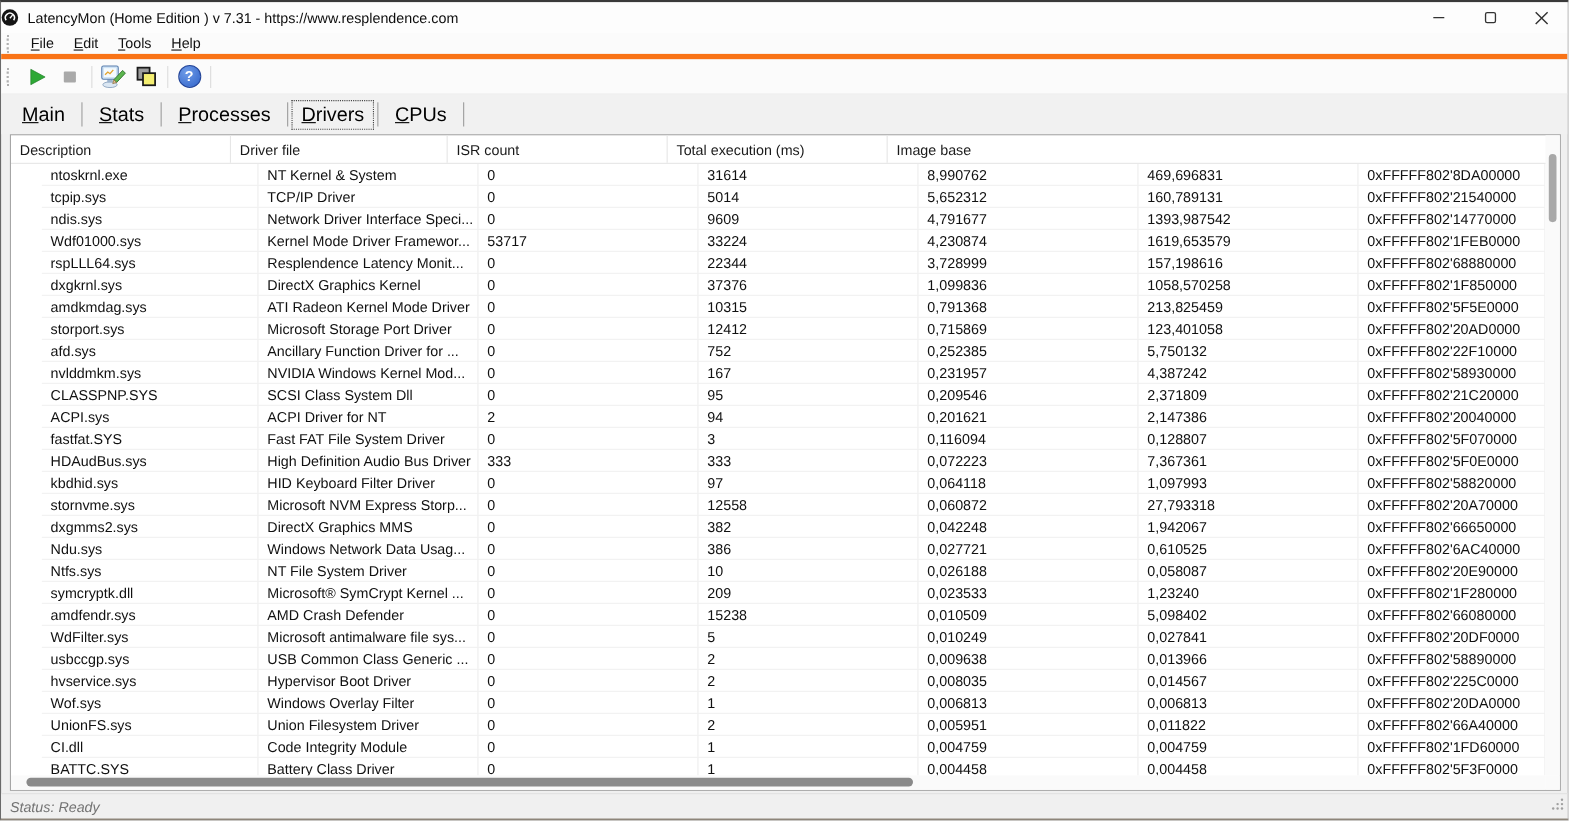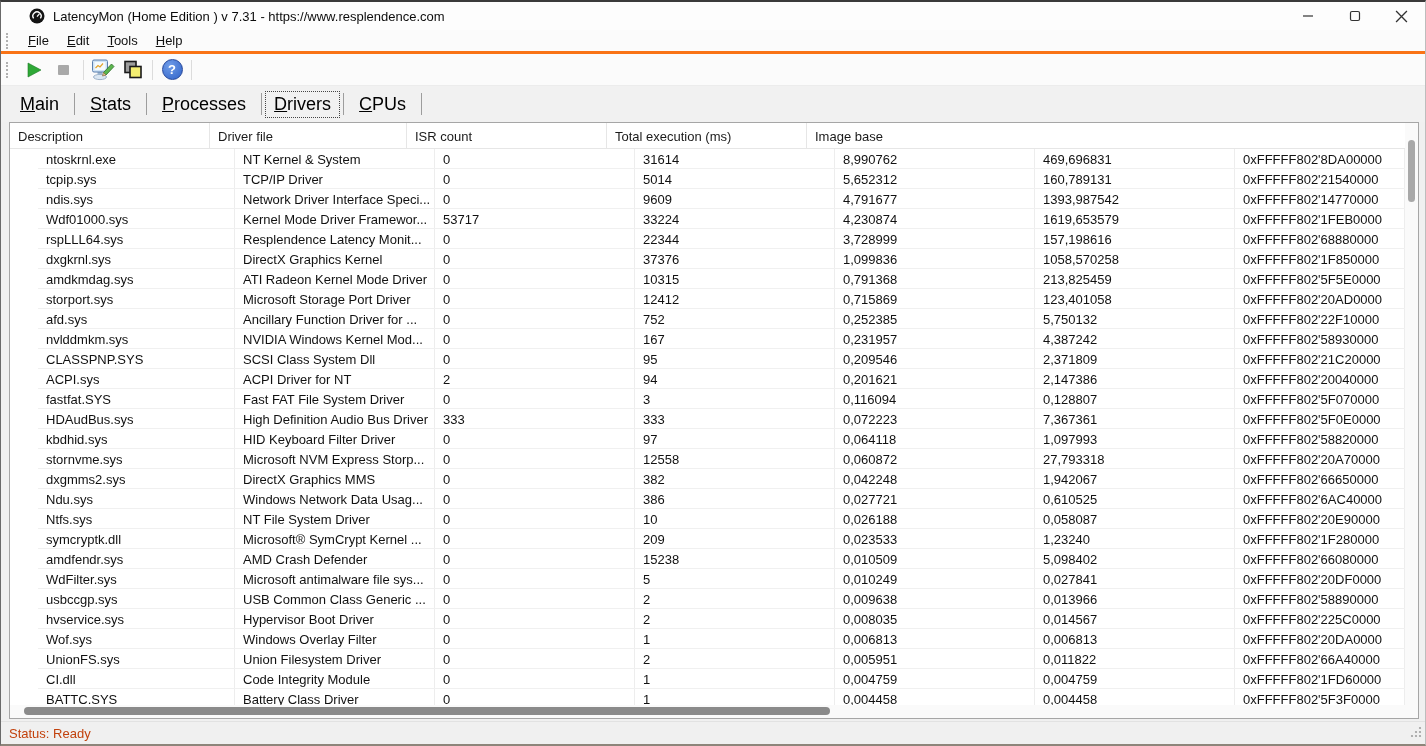--- a/index.html
+++ b/index.html
@@ -4,26 +4,26 @@
 <style>
   html,body { margin:0; padding:0; background:#d6d6d6; }
   .window {
     position:relative; width:1426px; height:746px; box-sizing:border-box;
     background:#f0f0f0; overflow:hidden;
     border-top:2px solid #3a3a3a; border-left:1px solid #6a6a6a;
     border-right:1px solid #bdbdbd; border-bottom:2px solid #8d857a;
     font-family:"Liberation Sans","DejaVu Sans",sans-serif; color:#111;
   }
   
-  .titlebar { height:28px; background:#fdfdfd; display:flex; align-items:center; padding-left:28px; }
+  .titlebar { height:28px; background:#fdfdfd; display:flex; align-items:center; padding-left:0; }
   .title-text { font-size:13px; color:#0c0c0c; margin-left:8px; white-space:nowrap; }
   .win-controls { margin-left:auto; display:flex; height:100%; }
   .win-btn { width:47px; height:100%; display:flex; align-items:center; justify-content:center; }
   
-  .menubar { height:24px; background:#fbfbfb; display:flex; align-items:center; padding-left:5px; border-bottom:3px solid #f97316; box-sizing:border-box; }
+  .menubar { height:24px; background:#fbfbfb; display:flex; align-items:center; padding-left:5px; border-bottom:5px solid #f97316; box-sizing:border-box; }
   .grip { width:4px; height:16px; border-left:2px dotted #b0b0b0; margin-right:7px; }
   .menu-item { display:inline-block; font-size:13px; padding:2px 9px; }
   .menu-item::first-letter { text-decoration:underline; }
   
   .toolbar { height:32px; background:#fbfbfb; display:flex; align-items:center; padding-left:5px; border-bottom:1px solid #ececec; box-sizing:border-box; }
   .tool-btn { width:30px; height:26px; display:flex; align-items:center; justify-content:center; }
   .tool-sep { width:1px; height:20px; background:#dcdcdc; margin:0 4px; }
   .help-circle { width:19px; height:19px; border-radius:50%; background:radial-gradient(circle at 35% 30%, #6f9ce8, #2f62c8); border:1px solid #24469a; display:flex; align-items:center; justify-content:center; }
   .help-circle span { color:#fff; font-size:13px; font-weight:bold; line-height:1; }
   
@@ -44,21 +44,21 @@
   .tcell { font-size:13px; color:#111; padding:3px 0 0 8px; border-right:1px solid #ededed; box-sizing:border-box; white-space:nowrap; overflow:hidden; }
   
   .vscroll { position:absolute; top:0; right:0; width:13px; bottom:13px; background:#fafafa; }
   .vthumb { position:absolute; top:17px; left:3px; width:7px; height:62px; background:#a8a8a8; border-radius:4px; }
   .hscroll { position:absolute; left:0; right:13px; bottom:0; height:13px; background:#fafafa; }
   .hthumb { position:absolute; left:14px; top:2px; width:806px; height:8px; background:#8a8a8a; border-radius:4px; }
   .scroll-corner { position:absolute; right:0; bottom:0; width:13px; height:13px; background:#fafafa; }
   
   .statusbar { position:absolute; left:0; right:0; bottom:0; height:23px; background:#f0f0f0;
                border-top:1px solid #e2e2e2; display:flex; align-items:center; padding-left:8px; box-sizing:border-box; }
-  .status-text { font-size:13px; color:#c2410c; }
+  .status-text { font-size:13px; color:#737373;font-style:italic; }
   .resize-grip { position:absolute; right:2px; bottom:1px; }
 </style>
 </head>
 <body>
 
 <div class="window">
 
   <div class="titlebar">
     <span style="display:flex;">
       <svg width="16" height="16" viewBox="0 0 16 16">

